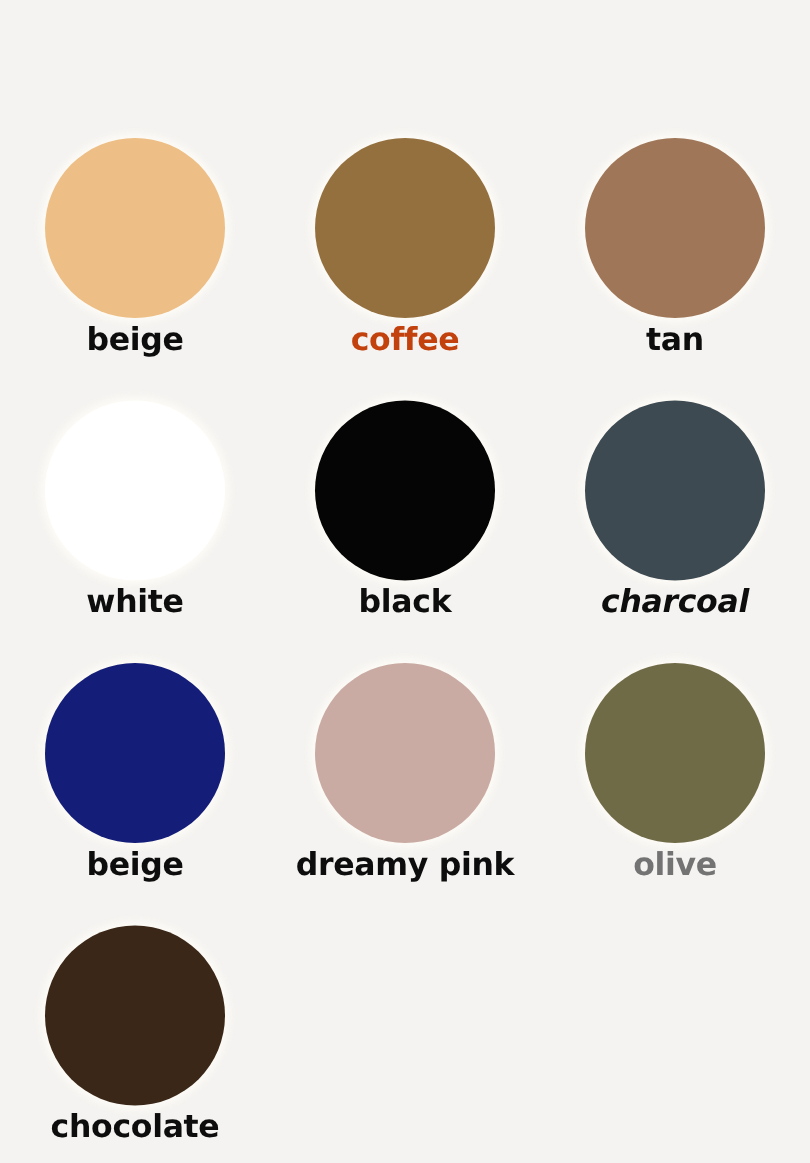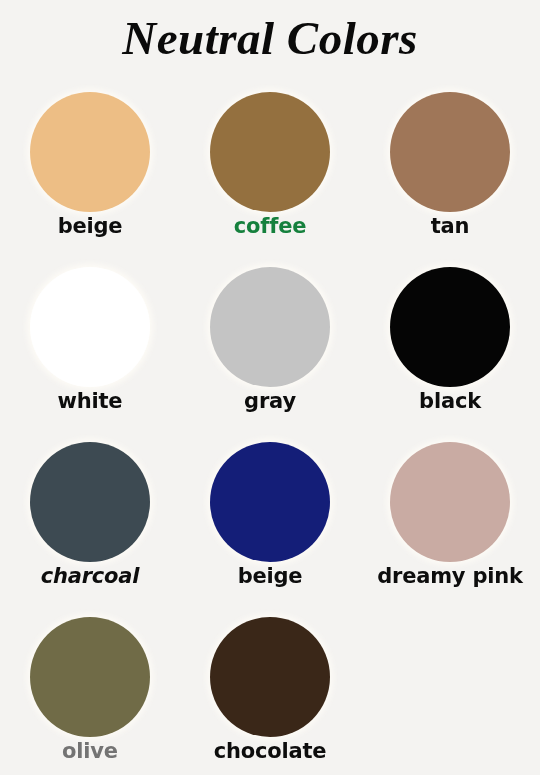--- a/index.html
+++ b/index.html
@@ -76,48 +76,43 @@
     text-align: center;
     white-space: nowrap;
     line-height: 1;
   }
 </style>
 </head>
 <body style="background: rgb(244, 243, 241);">
 
 <div class="poster">
 
-  <div class="poster-title" style="color: rgb(10, 10, 10);">Neutral Colors</div>
 
   <div class="swatch-grid">
 
     <div class="swatch-cell">
       <div class="swatch-disc" style="background: rgb(237, 190, 133);"></div>
       <div class="swatch-label" style="color: rgb(13, 13, 13);">beige</div>
     </div>
 
     <div class="swatch-cell">
       <div class="swatch-disc" style="background: rgb(148, 112, 63);"></div>
-      <div class="swatch-label" style="color: #15803d;">coffee</div>
+      <div class="swatch-label" style="color: #c2410c;">coffee</div>
     </div>
 
     <div class="swatch-cell">
       <div class="swatch-disc" style="background: rgb(159, 118, 88);"></div>
       <div class="swatch-label" style="color: rgb(13, 13, 13);">tan</div>
     </div>
 
     <div class="swatch-cell">
       <div class="swatch-disc" style="background: rgb(255, 255, 255);"></div>
       <div class="swatch-label" style="color: rgb(13, 13, 13);">white</div>
     </div>
 
-    <div class="swatch-cell">
-      <div class="swatch-disc" style="background: rgb(196, 196, 196);"></div>
-      <div class="swatch-label" style="color: rgb(13, 13, 13);">gray</div>
-    </div>
 
     <div class="swatch-cell">
       <div class="swatch-disc" style="background: rgb(5, 5, 5);"></div>
       <div class="swatch-label" style="color: rgb(13, 13, 13);">black</div>
     </div>
 
     <div class="swatch-cell">
       <div class="swatch-disc" style="background: rgb(61, 74, 82);"></div>
       <div class="swatch-label" style="color: rgb(13, 13, 13); font-style: italic;">charcoal</div>
     </div>

